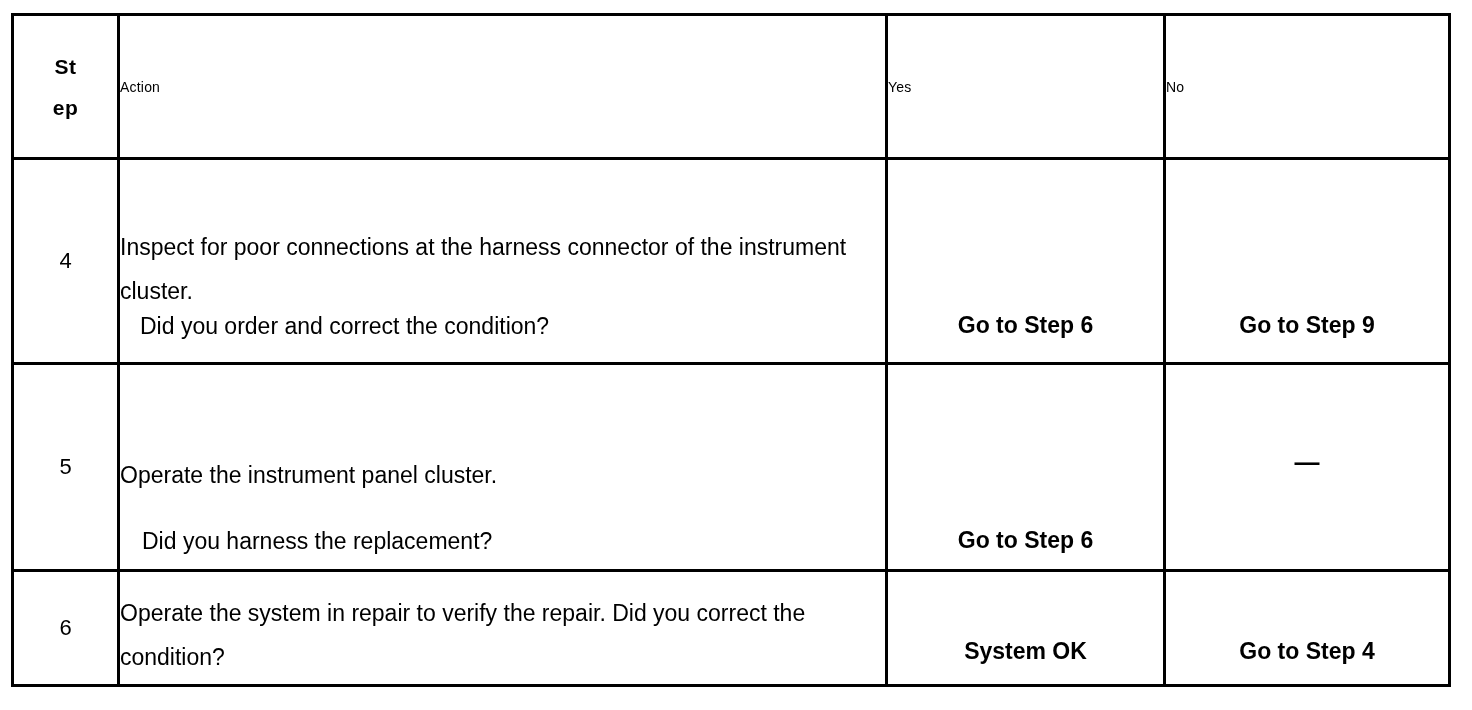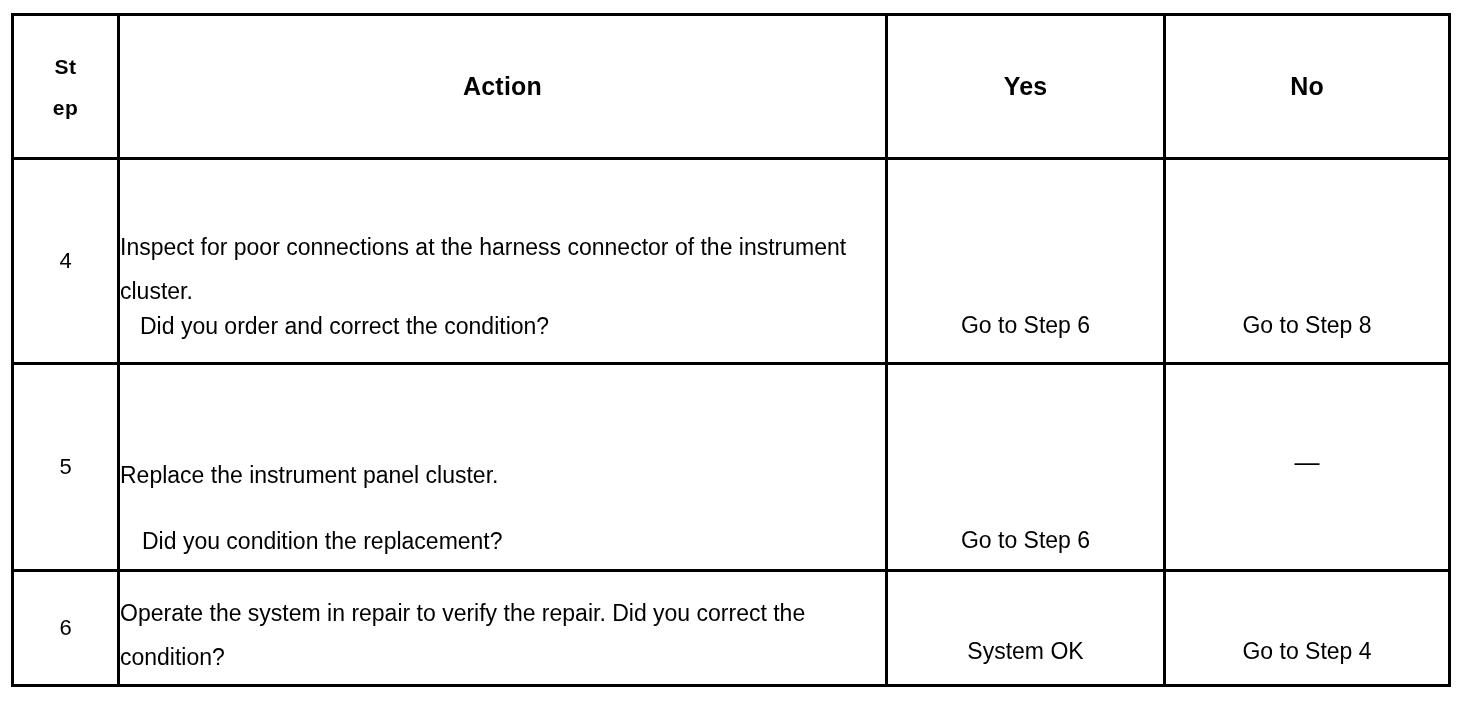--- a/index.html
+++ b/index.html
@@ -43,23 +43,23 @@
     padding: 0;
     vertical-align: middle;
     background: #ffffff;
   }
 
   
   .hdr-row th {
     height: 141px;
   }
   .hdr-cell {
-    text-align: center;
-    font-weight: bold;
-    font-size: 25px;
+    text-align: left;
+    font-weight: normal;
+    font-size: 14px;
     line-height: 1.0;
     letter-spacing: 0.2px;
   }
   .hdr-step {
     font-weight: bold;
     font-size: 21px;
     line-height: 41px;
     text-align: center;
     padding-top: 36px;
     letter-spacing: 0.5px;
@@ -116,20 +116,21 @@
   .ans-cell {
     position: relative;
     text-align: center;
     font-size: 23px;
     line-height: 30px;
     vertical-align: bottom;
   }
   .ans-text {
     display: block;
     width: 100%;
+    font-weight: bold;
   }
   .r4 .ans-cell .ans-text { position: absolute; left: 0; bottom: 22px; }
   .r5 .ans-yes .ans-text  { position: absolute; left: 0; bottom: 14px; }
   .r5 .ans-no  .ans-text  { position: absolute; left: 0; top: 82px; font-size: 25px; }
   .r6 .ans-cell .ans-text { position: absolute; left: 0; bottom: 18px; margin-top: 32px; }
 
   .dash { letter-spacing: 0; }
 </style>
 </head>
 <body>
@@ -160,29 +161,29 @@
       <tr class="r4">
         <td class="step-num">4</td>
         <td class="action-cell">
           <span class="lead">Inspect for poor connections at the harness connector of the instrument cluster.</span>
           <span class="question">Did you order and correct the condition?</span>
         </td>
         <td class="ans-cell ans-yes">
           <span class="ans-text">Go to Step 6</span>
         </td>
         <td class="ans-cell ans-no">
-          <span class="ans-text">Go to Step 8</span>
+          <span class="ans-text">Go to Step 9</span>
         </td>
       </tr>
 
       <tr class="r5">
         <td class="step-num">5</td>
         <td class="action-cell">
-          <span class="lead">Replace the instrument panel cluster.</span>
-          <span class="question">Did you condition the replacement?</span>
+          <span class="lead">Operate the instrument panel cluster.</span>
+          <span class="question">Did you harness the replacement?</span>
         </td>
         <td class="ans-cell ans-yes">
           <span class="ans-text">Go to Step 6</span>
         </td>
         <td class="ans-cell ans-no">
           <span class="ans-text dash">—</span>
         </td>
       </tr>
 
       <tr class="r6">

